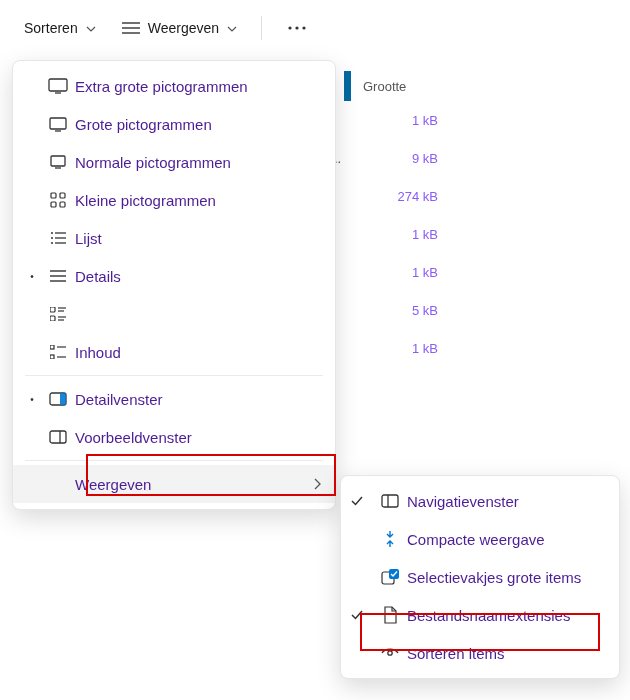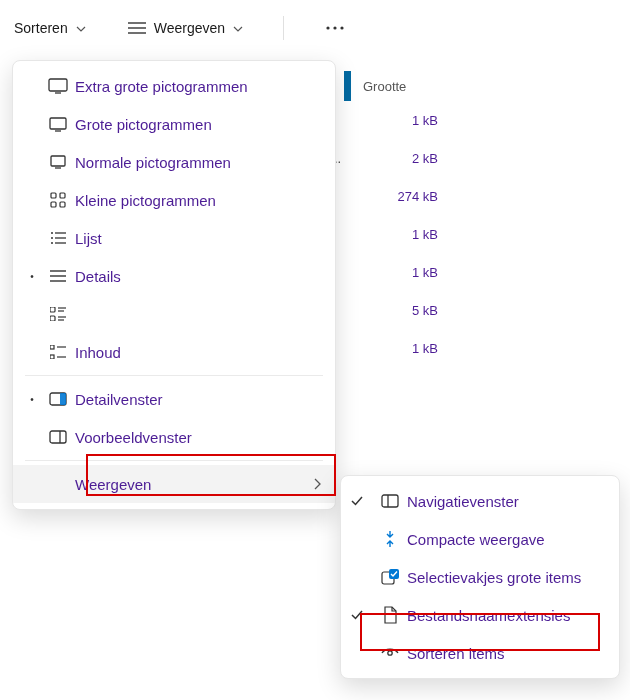--- a/index.html
+++ b/index.html
@@ -11,22 +11,22 @@
     width: 630px;
     height: 700px;
     position: relative;
     overflow: hidden;
   }
 
   
   .toolbar {
     display: flex;
     align-items: center;
-    gap: 24px;
-    padding: 10px 4px;
+    gap: 8px;
+    padding: 10px 14px;
     height: 56px;
   }
   .toolbar-btn {
     display: inline-flex;
     align-items: center;
     gap: 8px;
     padding: 6px 10px;
     border: none;
     background: transparent;
     font-family: inherit;
@@ -79,21 +79,21 @@
     position: absolute;
     left: 308px; width: 56px;
     color: #444; font-size: 13px;
     overflow: hidden; white-space: nowrap;
     line-height: 38px;
   }
   .bg-row .cell-size {
     position: absolute;
     left: 344px; width: 94px;
     text-align: right;
-    color: #4c1d95; font-size: 13px;
+    color: #8b5cf6; font-size: 13px;
     line-height: 38px;
   }
 
   
   .menu {
     position: absolute;
     background: #ffffff;
     border: 1px solid #e6e6e6;
     border-radius: 8px;
     box-shadow: 0 8px 24px rgba(0,0,0,0.15);
@@ -204,21 +204,21 @@
     <div class="col-size">
       <span>Grootte</span>
     </div>
   </div>
   <div class="bg-row">
       <span class="cell-type"></span>
       <span class="cell-size">1 kB</span>
     </div>
   <div class="bg-row">
       <span class="cell-type">ML-...</span>
-      <span class="cell-size">2 kB</span>
+      <span class="cell-size">9 kB</span>
     </div>
   <div class="bg-row">
       <span class="cell-type"></span>
       <span class="cell-size">274 kB</span>
     </div>
   <div class="bg-row">
       <span class="cell-type">de ...</span>
       <span class="cell-size">1 kB</span>
     </div>
   <div class="bg-row">

